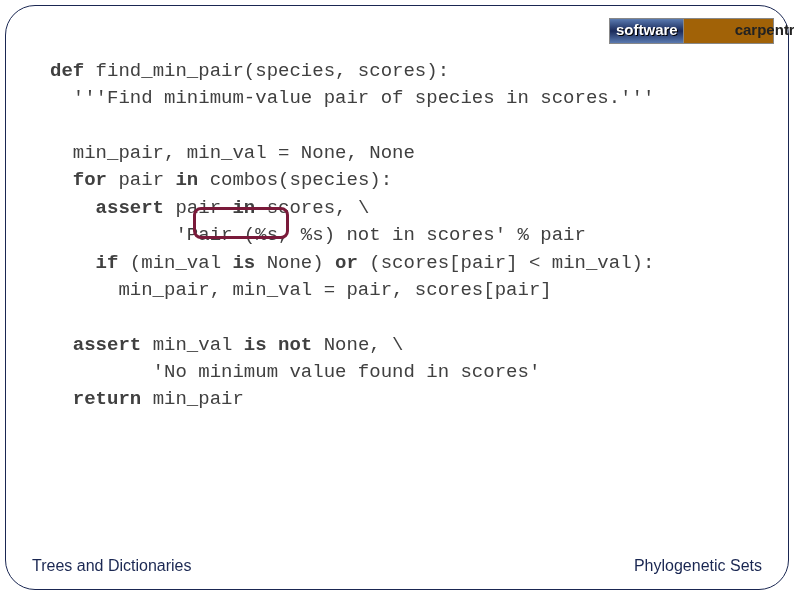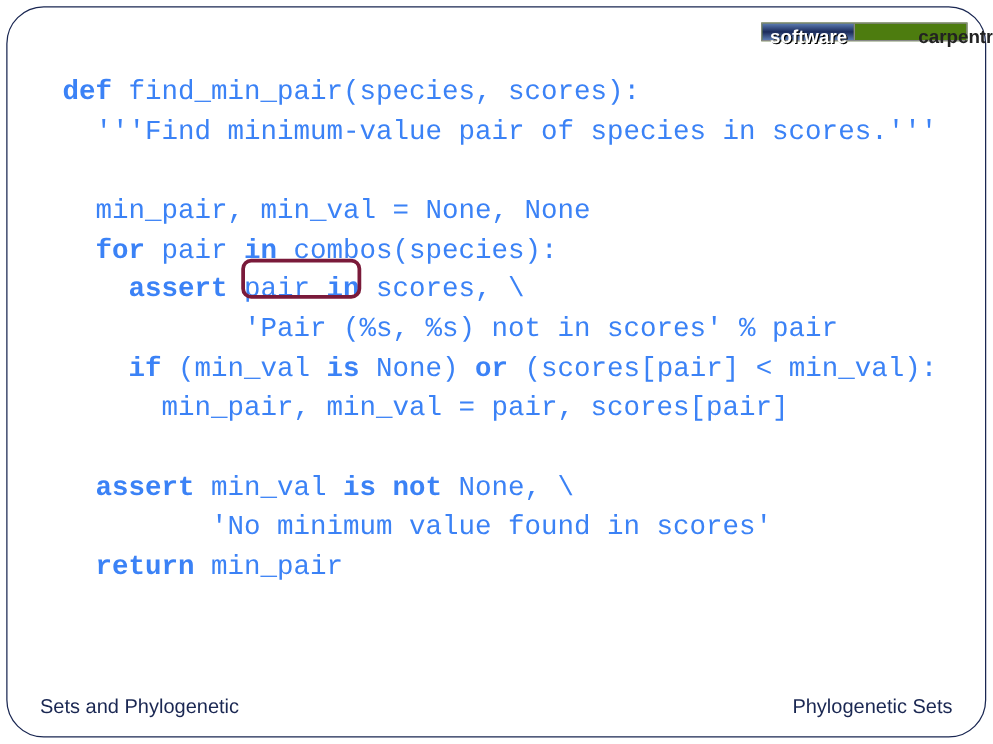--- a/index.html
+++ b/index.html
@@ -17,24 +17,24 @@
   right: 5px;
   bottom: 5px;
   border: 1px solid #1a2752;
   border-radius: 30px;
 }
 .logo {
   position: absolute;
   top: 18px;
   right: 20px;
   width: 165px;
-  height: 15px;
+  height: 26px;
   display: flex;
   border: 1px solid #888;
-  background: #4d7c0f;
+  background: #a16207;
 }
 .logo-left {
   background: #2a4a8a;
   background: linear-gradient(180deg, #5a7ab0 0%, #1a2a5a 50%, #5a7ab0 100%);
   color: #fff;
   font-family: Arial, sans-serif;
   font-weight: bold;
   font-size: 15px;
   padding: 2px 5px 2px 6px;
   text-shadow: 1px 1px 0 #000;
@@ -46,23 +46,23 @@
   font-weight: bold;
   font-size: 15px;
   padding: 2px 6px 2px 5px;
   margin-left: 46px;
 }
 .code-block {
   position: absolute;
   top: 58px;
   left: 50px;
   width: 740px;
-  font-size: 22px;
+  font-size: 19px;
   line-height: 1.44;
-  color: #3b82f6;
+  color: #404040;
   white-space: pre;
   overflow: visible;
 }
 .code-block b { font-weight: bold; }
 .highlight-box {
   position: absolute;
   border: 3px solid #7a1a3a;
   border-radius: 8px;
   background: transparent;
 }
@@ -102,14 +102,14 @@
 <span>           'Pair (%s, %s) not in scores' % pair</span>
 <span>    </span><b>if</b><span> (min_val </span><b>is</b><span> None) </span><b>or</b><span> (scores[pair] &lt; min_val):</span>
 <span>      min_pair, min_val = pair, scores[pair]</span>
 <span></span>
 <span>  </span><b>assert</b><span> min_val </span><b>is not</b><span> None, \</span>
 <span>         'No minimum value found in scores'</span>
 <span>  </span><b>return</b><span> min_pair</span></div>
 
 <div class="highlight-box" style="top:207px;left:193px;width:96px;height:32px"></div>
 
-<div class="footer-left">Sets and Phylogenetic</div>
+<div class="footer-left">Trees and Dictionaries</div>
 <div class="footer-right">Phylogenetic Sets</div>
 
 </body></html>

